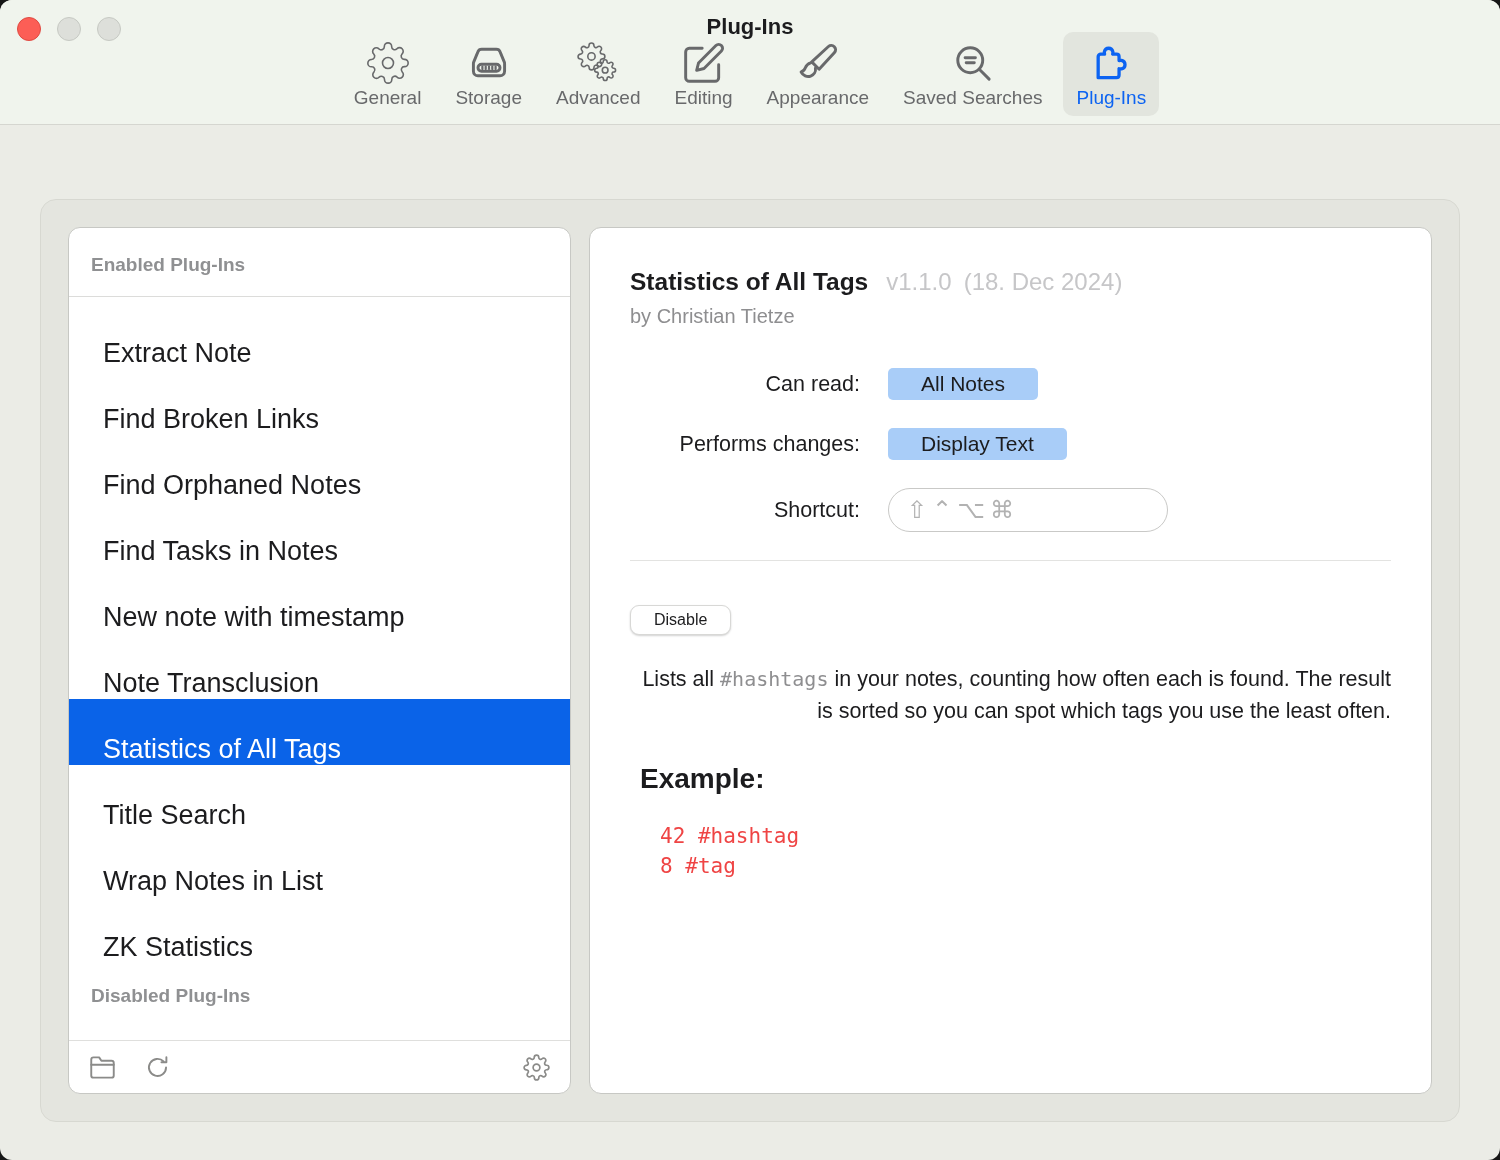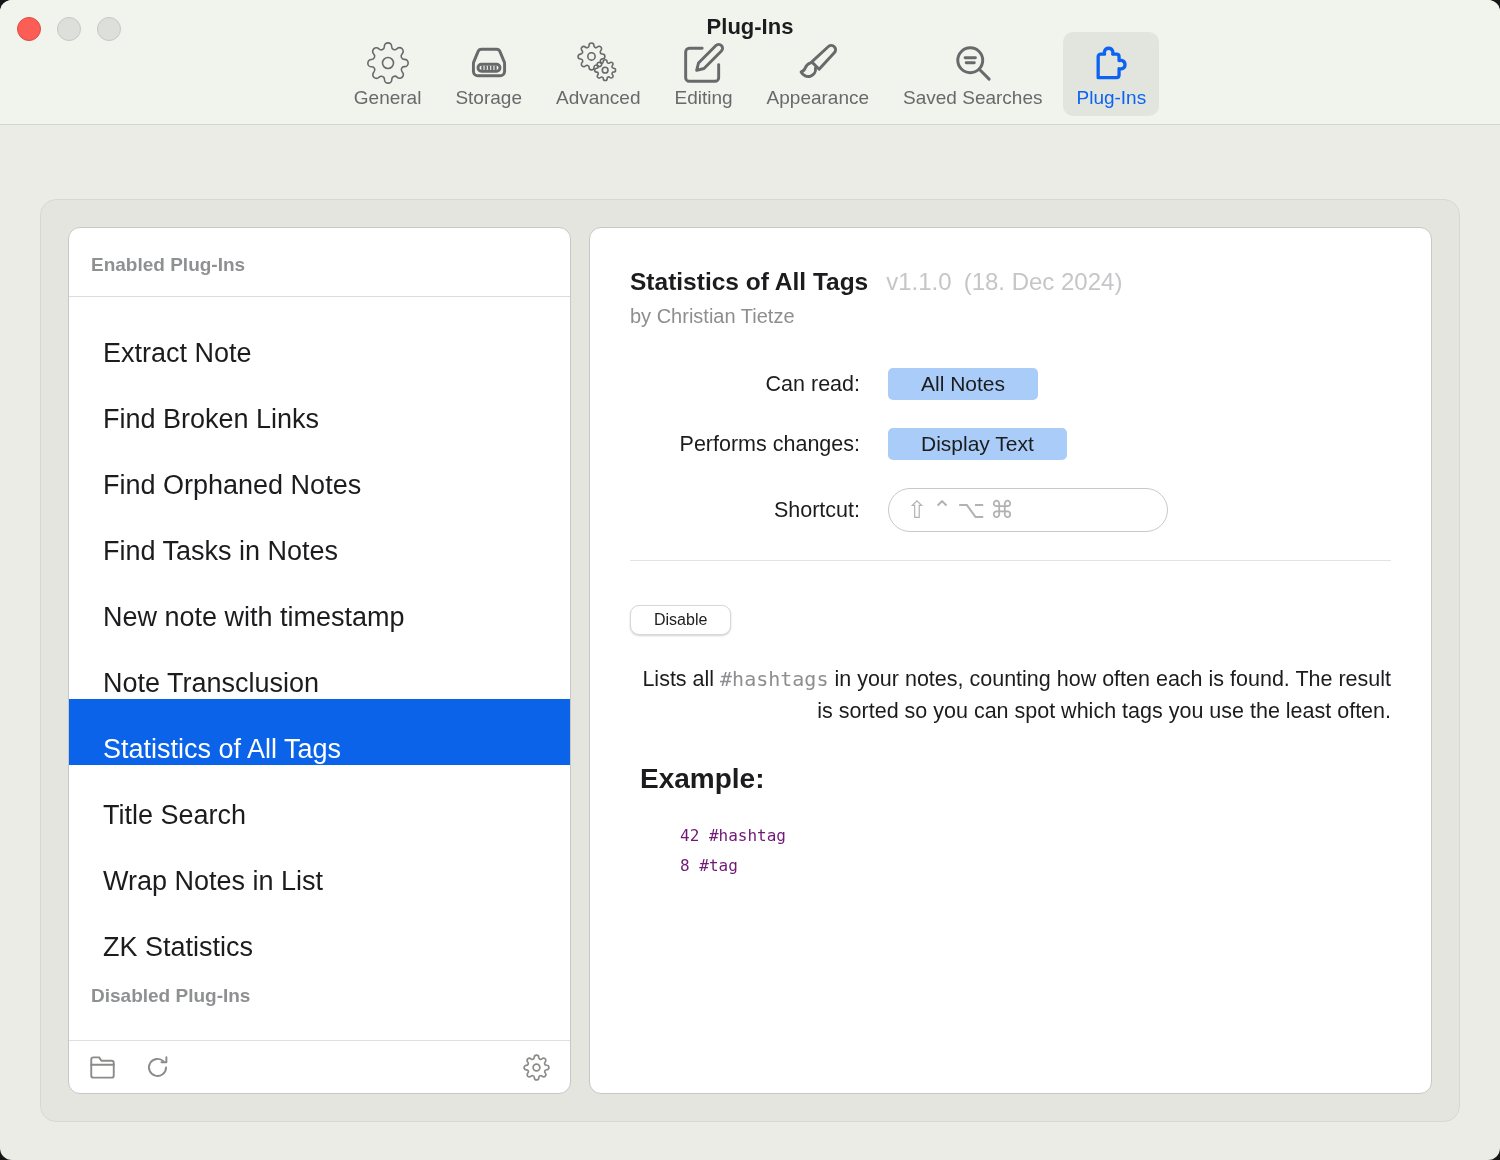--- a/index.html
+++ b/index.html
@@ -117,23 +117,23 @@
   .d-desc{
     margin-top:28px;margin-left:10px;max-width:770px;
     font-size:21.5px;line-height:32px;color:#1c1c1e;text-align:right;
   }
   .d-desc .code-inline{
     font-family:"DejaVu Sans Mono","Liberation Mono",monospace;
     font-size:20px;color:#8e8e90;
   }
   .d-example-h{margin-top:36px;margin-left:10px;font-size:28px;font-weight:bold;color:#1c1c1e;}
   .d-example-code{
-    margin:26px 0 0 50px;
+    margin:26px 0 0 30px;
     font-family:"DejaVu Sans Mono","Liberation Mono",monospace;
-    font-size:16px;line-height:30px;color:#701a75;white-space:pre;
+    font-size:21px;line-height:30px;color:#ef4444;white-space:pre;
   }
 </style>
 </head>
 <body>
 
 <svg width="0" height="0" style="position:absolute" aria-hidden="true">
   <defs>
     <g id="gear-shape">
       <circle cx="12" cy="12" r="3" vector-effect="non-scaling-stroke"></circle>
       <path vector-effect="non-scaling-stroke" d="M19.4 15a1.65 1.65 0 0 0 .33 1.82l.06.06a2 2 0 0 1 0 2.83 2 2 0 0 1-2.83 0l-.06-.06a1.65 1.65 0 0 0-1.82-.33 1.65 1.65 0 0 0-1 1.51V21a2 2 0 0 1-2 2 2 2 0 0 1-2-2v-.09A1.65 1.65 0 0 0 9 19.4a1.65 1.65 0 0 0-1.82.33l-.06.06a2 2 0 0 1-2.83 0 2 2 0 0 1 0-2.83l.06-.06a1.65 1.65 0 0 0 .33-1.82 1.65 1.65 0 0 0-1.51-1H3a2 2 0 0 1-2-2 2 2 0 0 1 2-2h.09A1.65 1.65 0 0 0 4.6 9a1.65 1.65 0 0 0-.33-1.82l-.06-.06a2 2 0 0 1 0-2.83 2 2 0 0 1 2.83 0l.06.06a1.65 1.65 0 0 0 1.82.33H9a1.65 1.65 0 0 0 1-1.51V3a2 2 0 0 1 2-2 2 2 0 0 1 2 2v.09a1.65 1.65 0 0 0 1 1.51 1.65 1.65 0 0 0 1.82-.33l.06-.06a2 2 0 0 1 2.83 0 2 2 0 0 1 0 2.83l-.06.06a1.65 1.65 0 0 0-.33 1.82V9a1.65 1.65 0 0 0 1.51 1H21a2 2 0 0 1 2 2 2 2 0 0 1-2 2h-.09a1.65 1.65 0 0 0-1.51 1z"></path>

